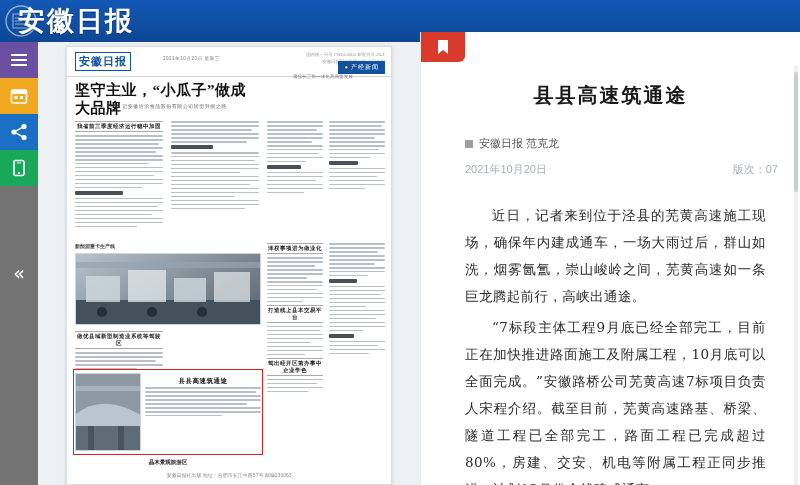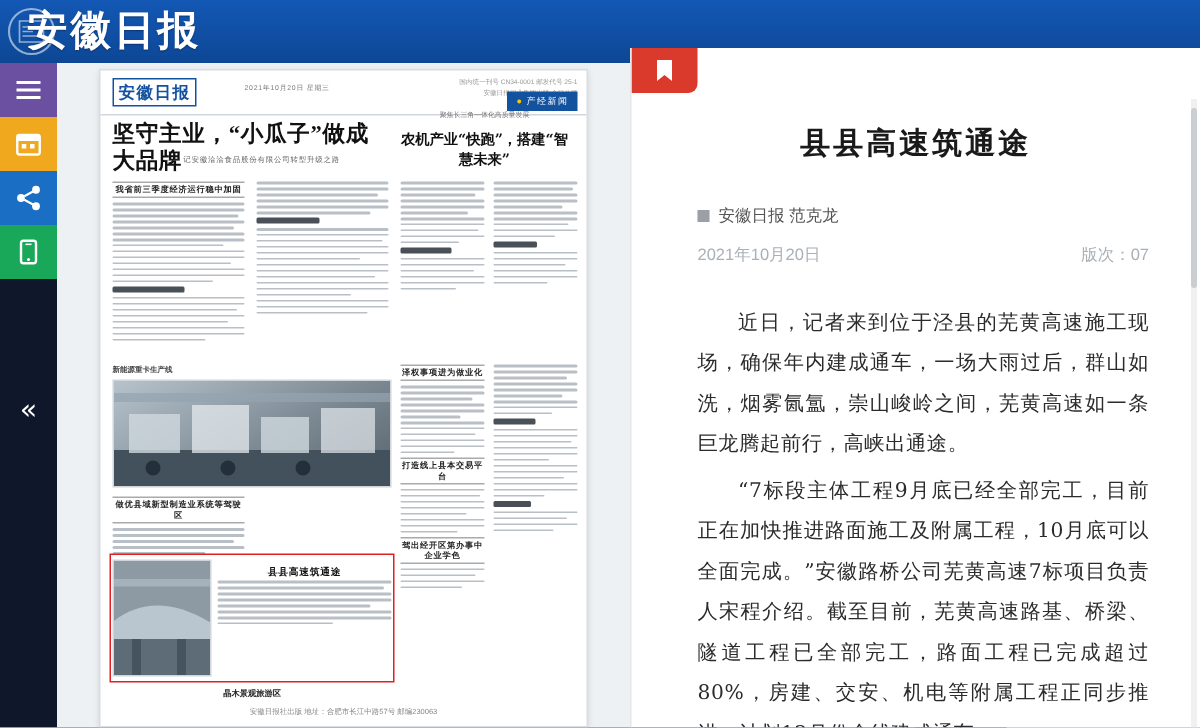--- a/index.html
+++ b/index.html
@@ -6,21 +6,21 @@
   html, body {
     margin: 0; padding: 0;
     width: 800px; height: 485px;
     overflow: hidden;
     font-family: "Liberation Sans", sans-serif;
     background: #ffffff;
   }
   #app {
     position: relative;
     width: 671px; height: 485px;
-    background: #0f172a;
+    background: #737373;
   }
 
   
   .brandbar {
     position: absolute; left: 0; top: 0;
     width: 800px; height: 42px;
     background: #0f4fa8;
     background: linear-gradient(180deg,#1358b5 0%,#0d4795 100%);
     overflow: hidden;
   }
@@ -231,21 +231,21 @@
   }
   .art-byline .sq {
     display: inline-block; width: 8px; height: 8px; background: #9aa0a6;
   }
   .art-date {
     position: absolute; left: 44px; top: 130px;
     font-size: 11px;
     color: #a9b0b6;
   }
   .art-edition {
-    position: absolute; right: 34px; top: 130px;
+    position: absolute; right: 22px; top: 130px;
     font-size: 11px;
     color: #a9b0b6;
   }
   .art-body {
     position: absolute; left: 44px; right: 34px; top: 170px;
     font-family: "DejaVu Serif", serif;
     font-size: 13.5px;
     line-height: 27px;
     color: #2b2b2b;
     text-align: justify;
@@ -325,21 +325,20 @@
         </div>
         <div class="paper-sec-tab">
           <span class="dot">●</span><span>产经新闻</span>
         </div>
       </div>
 
       <div class="hl">坚守主业，“小瓜子”做成大品牌</div>
       <div class="hl-sub">—— 记安徽洽洽食品股份有限公司转型升级之路</div>
 
       <div class="hl2-kicker">聚焦长三角一体化高质量发展</div>
-      <div class="hl2">农机产业“快跑”，搭建“智慧未来”</div>
 
       <div class="col" style="left:8px; top:74px; width:88px;">
         <div class="boxhead">我省前三季度经济运行稳中加固</div>
         <div class="tline" style="width:100%"></div>
           <div class="tline" style="width:100%"></div>
         <div class="tline" style="width:96%"></div>
           <div class="tline" style="width:100%"></div>
         <div class="tline" style="width:92%"></div>
           <div class="tline" style="width:100%"></div>
         <div class="tline" style="width:100%"></div>

